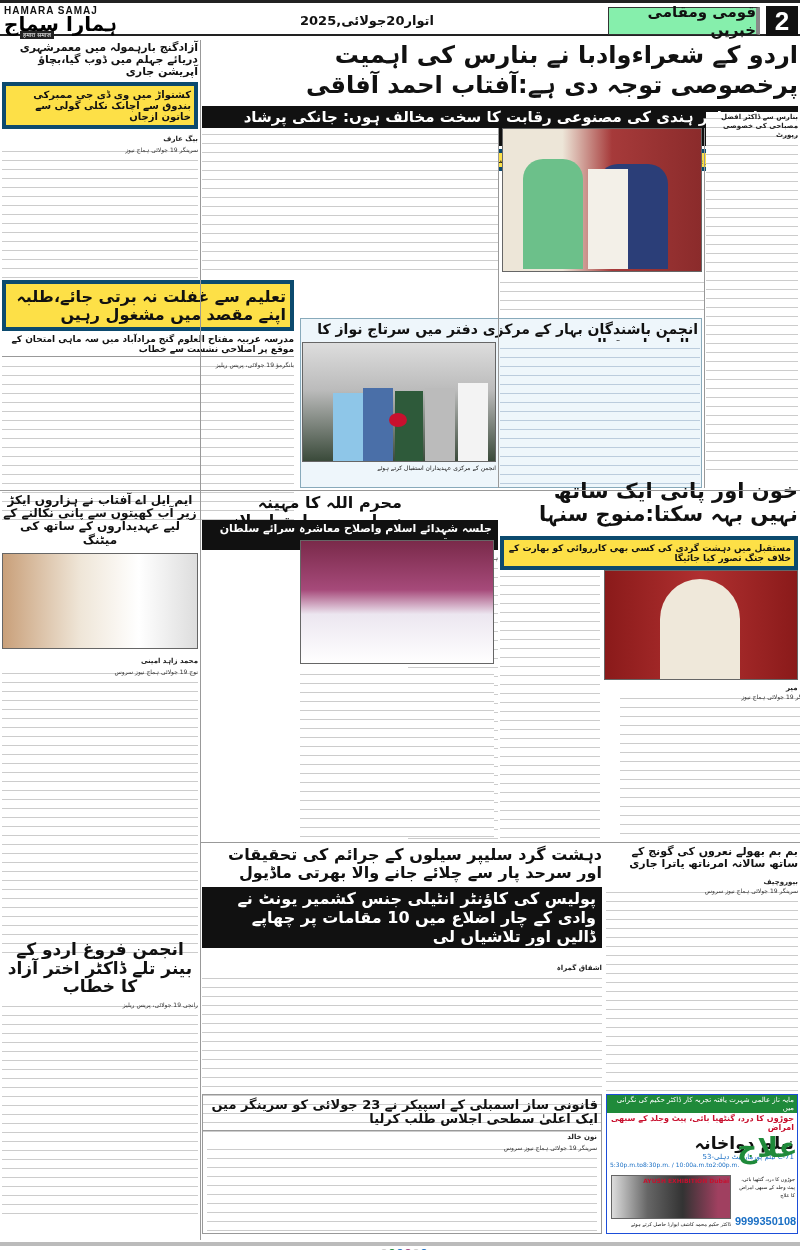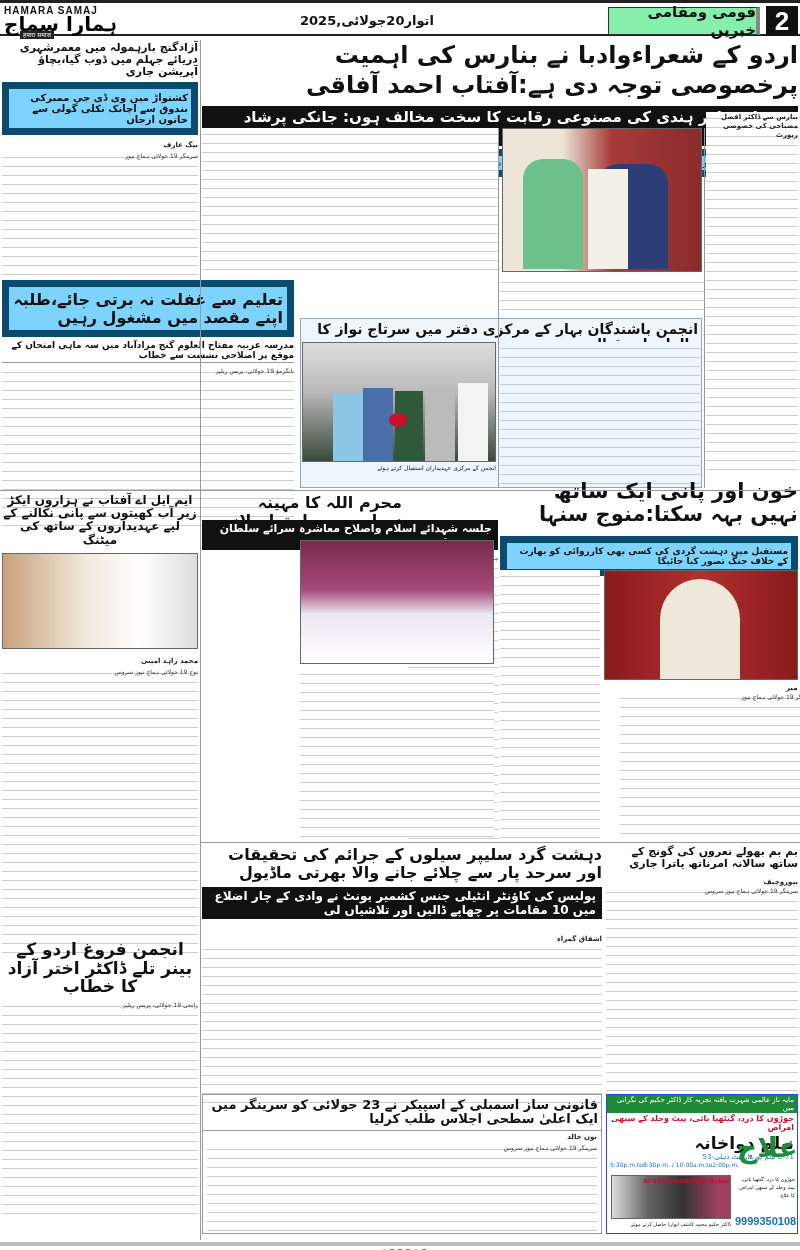--- a/index.html
+++ b/index.html
@@ -8,21 +8,21 @@
 .rtl{direction:rtl;text-align:right}
 .hdr{left:0;top:0;width:800px;height:36px;border-top:3px solid #222;border-bottom:2px solid #222;background:#fff}
 .logo-en{left:4px;top:2px;font:bold 10px "Liberation Sans",sans-serif;letter-spacing:1px}
 .logo-ur{left:4px;top:9px;font:bold 20px "DejaVu Sans",sans-serif;letter-spacing:-1px;color:#000}
 .logo-sub{left:20px;top:28px;font-size:6px;background:#222;color:#fff;padding:0 3px}
 .date{left:300px;top:10px;font:bold 13px "DejaVu Sans",sans-serif}
 .sect{left:608px;top:4px;width:152px;height:28px;border:1px solid #333;background:#86efac;font:bold 15px "DejaVu Sans",sans-serif;display:flex;align-items:center;justify-content:center;border-right:4px solid #888}
 .pagenum{left:766px;top:3px;width:32px;height:30px;background:#111;color:#fff;font:bold 26px "Liberation Sans",sans-serif;text-align:center;line-height:30px}
 .hl-big{font-weight:bold;color:#111;line-height:1.1}
 .blackbar{background:#111;color:#fff;font-weight:bold;padding:2px 6px}
-.greybox{background:#7dd3fc;border:7px solid #0c4a6e}
+.greybox{background:#fde047;border:4px solid #0c4a6e}
 .txt{font-size:6px;line-height:9px;color:#333;overflow:hidden}
 .photo{border:1px solid #666;overflow:hidden}
 .vline{background:#999;width:1px}
 .hline{background:#999;height:1px}
 .byline{font:bold 7px "DejaVu Sans",sans-serif;color:#222}
 .ad{border:1px solid #1d4ed8}
 .dots span{display:inline-block;width:6px;height:6px;border-radius:50%;margin:0 1px}
 </style>
 </head>
 <body>
@@ -102,21 +102,21 @@
   <div class="abs" style="left:55px;top:8px;width:80px;height:100px;background:#efe8da;border-radius:40px 40px 0 0"></div>
 </div>
 <div class="abs txt" style="left:500px;top:570px;width:100px;height:270px;background:repeating-linear-gradient(#fff 0 6px,#ccc 6px 7px,#fff 7px 9px)"></div>
 <div class="abs rtl" style="left:620px;top:684px;width:194px">
   <div class="byline">بلال میر</div>
   <div class="txt" style="height:150px;background:repeating-linear-gradient(#fff 0 6px,#ccc 6px 7px,#fff 7px 9px)"><span>سرینگر 19 جولائی ہماج نیوز</span></div>
 </div>
 
 <div class="abs rtl" style="left:202px;top:846px;width:400px">
   <div class="hl-big" style="font-size:16px">دہشت گرد سلیپر سیلوں کے جرائم کی تحقیقات اور سرحد پار سے چلائے جانے والا بھرتی ماڈیول</div>
-  <div class="blackbar" style="font-size:12px;margin-top:6px">پولیس کی کاؤنٹر انٹیلی جنس کشمیر یونٹ نے وادی کے چار اضلاع میں 10 مقامات پر چھاپے ڈالیں اور تلاشیاں لی</div>
+  <div class="blackbar" style="font-size:16px;margin-top:6px">پولیس کی کاؤنٹر انٹیلی جنس کشمیر یونٹ نے وادی کے چار اضلاع میں 10 مقامات پر چھاپے ڈالیں اور تلاشیاں لی</div>
   <div class="byline" style="margin-top:16px">اشفاق گمراہ</div>
   <div class="txt" style="height:160px;background:repeating-linear-gradient(#fff 0 6px,#ccc 6px 7px,#fff 7px 9px)"></div>
 </div>
 <div class="abs rtl" style="left:606px;top:846px;width:192px">
   <div class="hl-big" style="font-size:11px">بم بم بھولے نعروں کی گونج کے ساتھ سالانہ امرناتھ یاترا جاری</div>
   <div class="byline" style="margin-top:8px">بیوروچیف</div>
   <div class="txt" style="height:230px;background:repeating-linear-gradient(#fff 0 6px,#ccc 6px 7px,#fff 7px 9px)"><span>سرینگر 19 جولائی ہماج نیوز سروس</span></div>
 </div>
 
 <div class="abs rtl" style="left:2px;top:940px;width:196px;height:300px">

